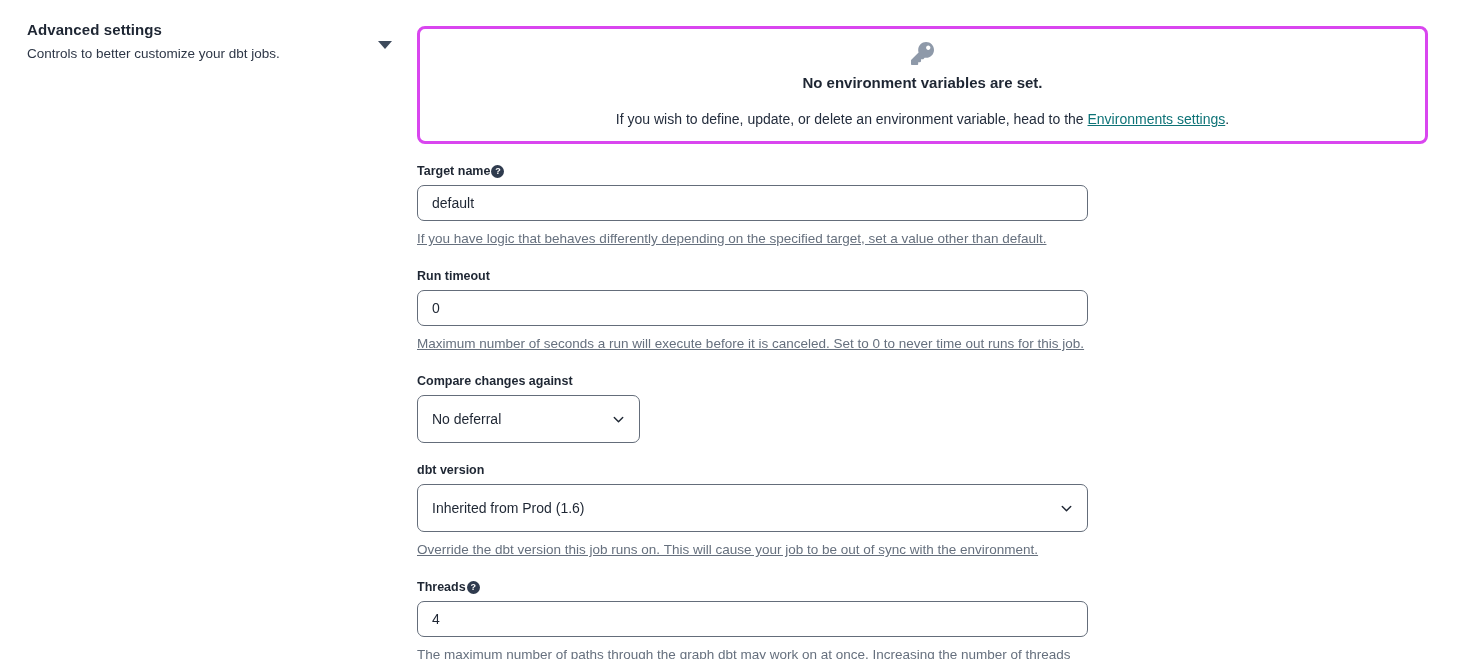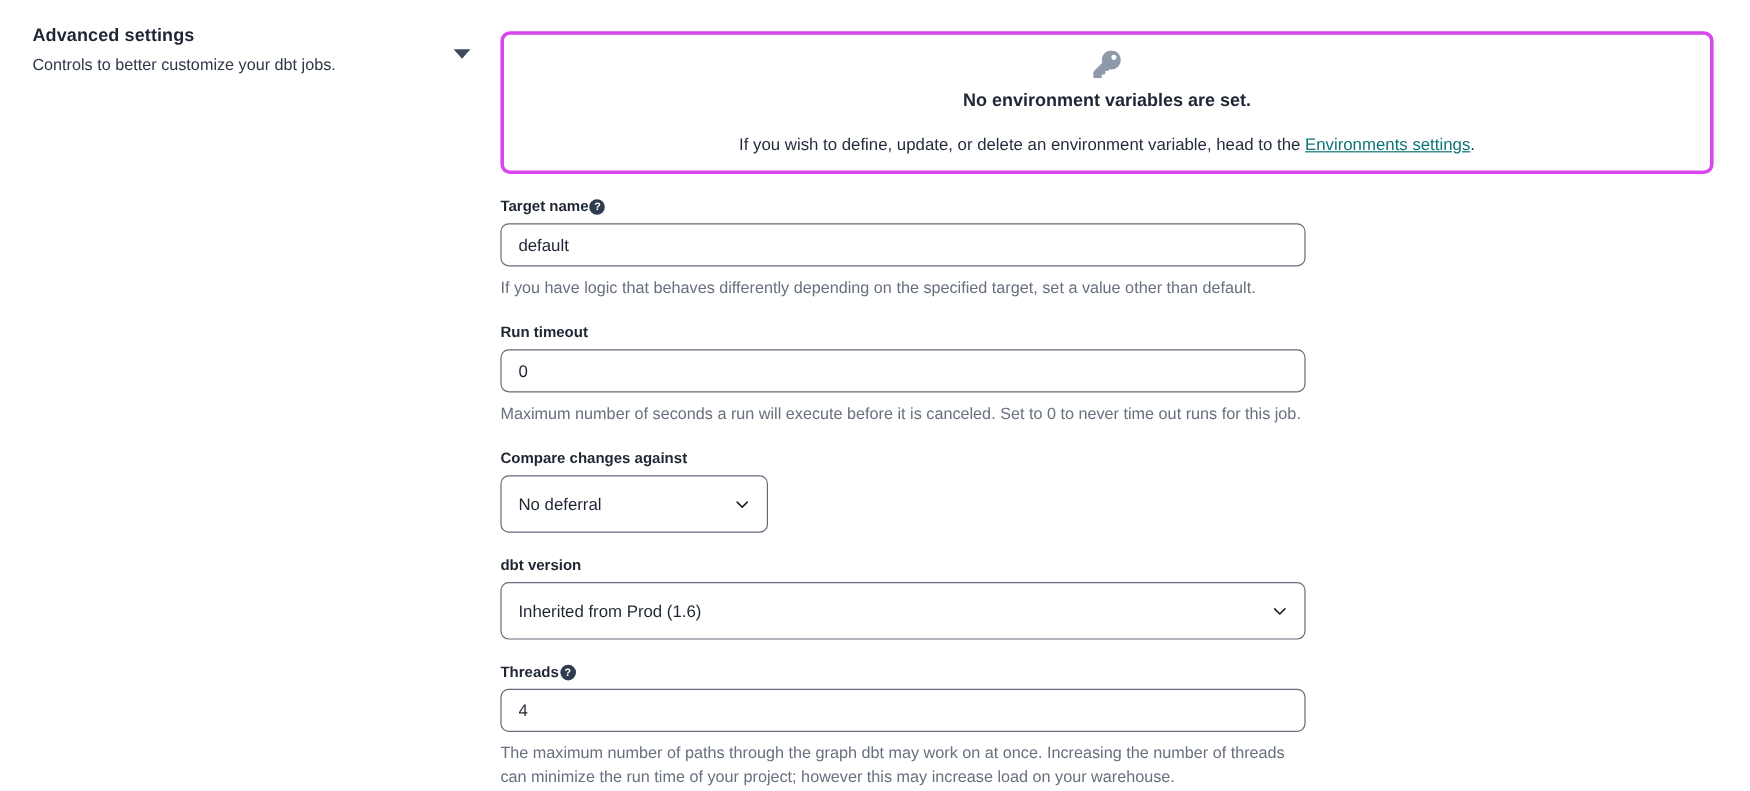--- a/index.html
+++ b/index.html
@@ -71,20 +71,21 @@
     padding: 0 13px 0 14px;
     font-size: 14px; color: #1e2633;
     cursor: pointer;
   }
   .select-box.narrow { width: 223px; }
   .select-box.wide { width: 671px; }
   .chevron-down { flex: 0 0 auto; display: inline-flex; }
   .field-helper {
     margin-top: 8px; font-size: 13.5px; color: #66707e; line-height: 20px;
     max-width: 671px;
+    text-decoration: underline;
   }
 </style>
 </head>
 <body>
 
 <div class="layout">
 
   <div class="left-col">
     <div class="page-title">Advanced settings</div>
     <div class="page-subtitle">Controls to better customize your dbt jobs.</div>
@@ -144,20 +145,21 @@
           <span class="field-label">dbt version</span>
         </div>
         <div class="select-box wide">
           <span>Inherited from Prod (1.6)</span>
           <span class="chevron-down">
             <svg width="15" height="15" viewBox="0 0 16 16">
                 <path d="M3.5 5.8 8 10.3l4.5-4.5" fill="none" stroke="#1e2633" stroke-width="1.5" stroke-linecap="round" stroke-linejoin="round"></path>
               </svg>
           </span>
         </div>
+        <div class="field-helper">Override the dbt version this job runs on. This will cause your job to be out of sync with the environment.</div>
       </div>
 
       <div class="field-group">
         <div class="field-label-row">
           <span class="field-label">Threads</span>
           <span class="help-icon">?</span>
         </div>
         <input class="text-input" type="text" value="4" style="">
         <div class="field-helper">The maximum number of paths through the graph dbt may work on at once. Increasing the number of threads can minimize the run time of your project; however this may increase load on your warehouse.</div>
       </div>

